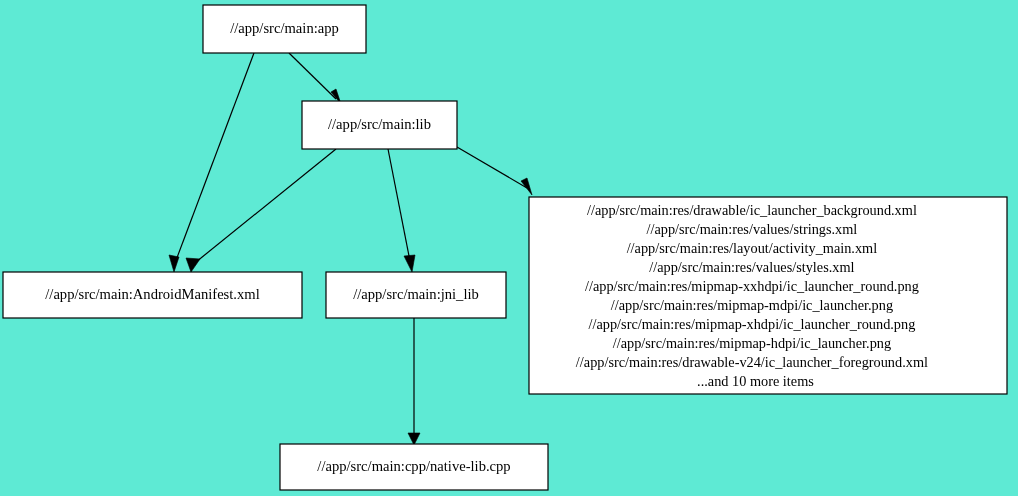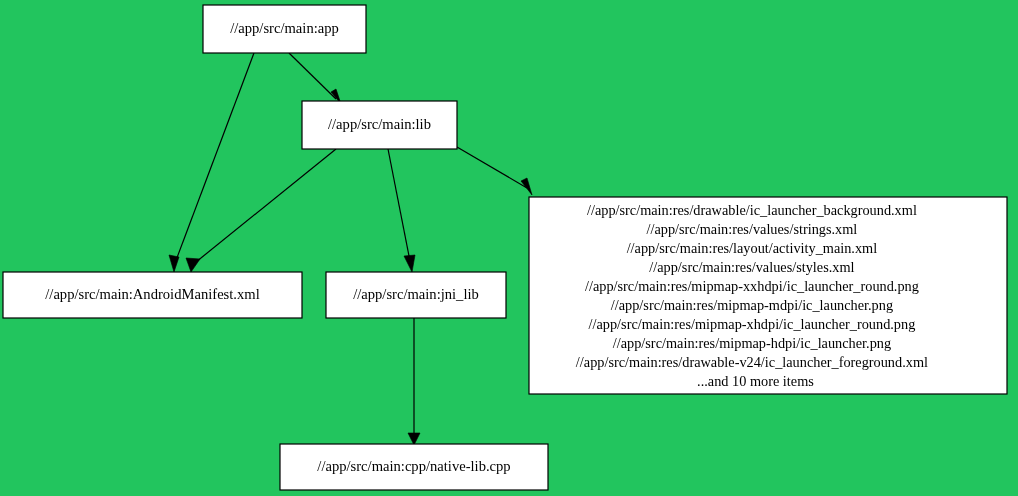--- a/index.html
+++ b/index.html
@@ -4,21 +4,21 @@
 <style>
   html, body {
     margin: 0;
     padding: 0;
     background: #ffffff;
   }
   #graph-root {
     position: relative;
     width: 1018px;
     height: 496px;
-    background: #22c55e;
+    background: #5eead4;
     overflow: hidden;
     font-family: "Liberation Serif", "DejaVu Serif", serif;
   }
   svg.graph-canvas {
     position: absolute;
     top: 0;
     left: 0;
     width: 1018px;
     height: 496px;
     display: block;

